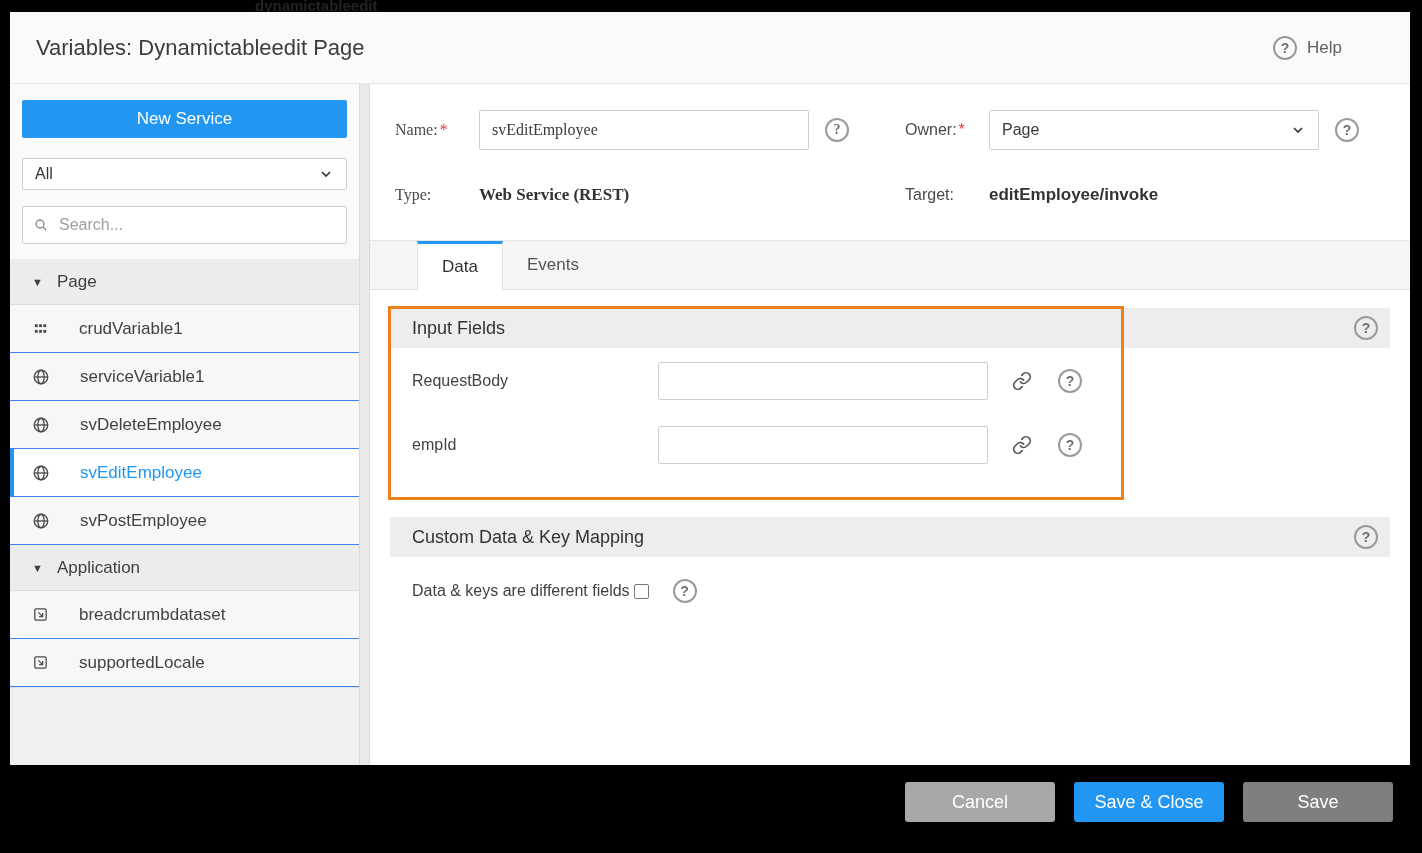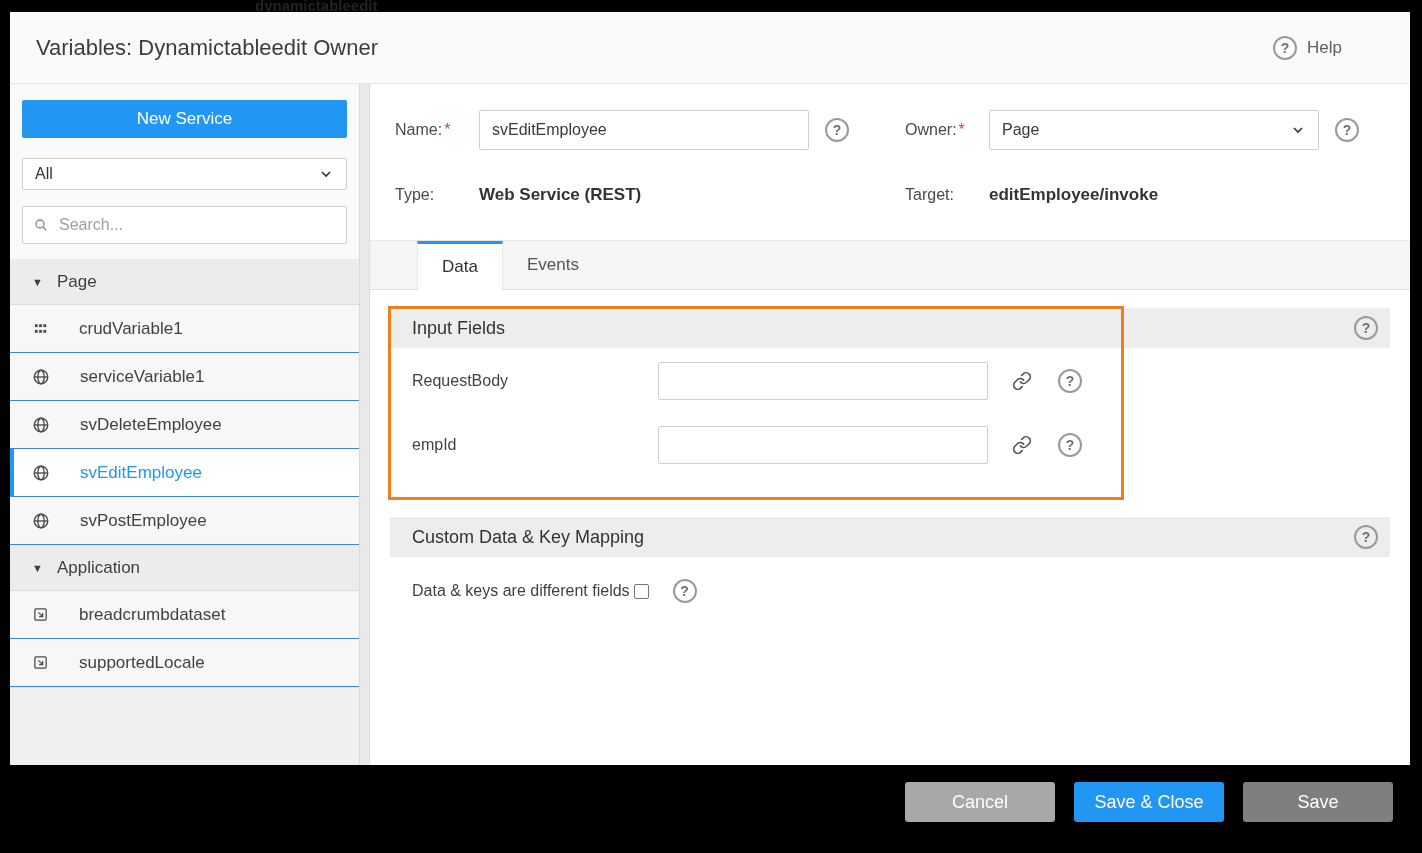--- a/index.html
+++ b/index.html
@@ -47,21 +47,21 @@
 
   .sb-scroll { width:10px; background:#e9e9e9; border-right:1px solid #dcdcdc; }
 
   
   .main { flex:1; background:#fff; position:relative; min-width:0; }
 
   .form-row { display:flex; align-items:center; padding:0 25px; }
   .fr1 { margin-top:26px; height:40px; }
   .fr2 { margin-top:32px; height:26px; }
   .fgroup { display:flex; align-items:center; }
-  .fg1 { flex:0 0 510px; }
+  .fg1 { flex:0 0 510px;font-family:Liberation Serif, serif; }
   .flabel { flex:0 0 84px; font-size:16px; color:#4a4a4a; }
   .req { color:#e23b3b; margin-left:2px; }
   .finput { width:330px; height:40px; border:1px solid #cfcfcf; border-radius:2px; padding:0 12px;
             font-size:16px; color:#3a3a3a; font-family:inherit; outline:none; }
   .fselect { width:330px; height:40px; border:1px solid #cfcfcf; border-radius:2px; display:flex; align-items:center;
              justify-content:space-between; padding:0 12px; font-size:16px; color:#3a3a3a; background:#fff; cursor:pointer; }
   .fselect .chev { display:flex; color:#333; }
   .fvalue { font-size:17px; font-weight:bold; color:#333; }
   .form-row .qmark { margin-left:16px; }
 
@@ -101,21 +101,21 @@
   .btn-primary { background:#2196f3; }
 </style>
 </head>
 <body>
 
 <div class="top-hint">dynamictableedit</div>
 
 <div class="dialog">
 
   <div class="dlg-header">
-    <div class="dlg-title">Variables: Dynamictableedit Owner</div>
+    <div class="dlg-title">Variables: Dynamictableedit Page</div>
     <div class="help">
       <span class="qmark">?</span>
       <span>Help</span>
     </div>
   </div>
 
   <div class="dlg-body">
 
     <div class="sidebar">
       <button class="btn-new">New Service</button>

